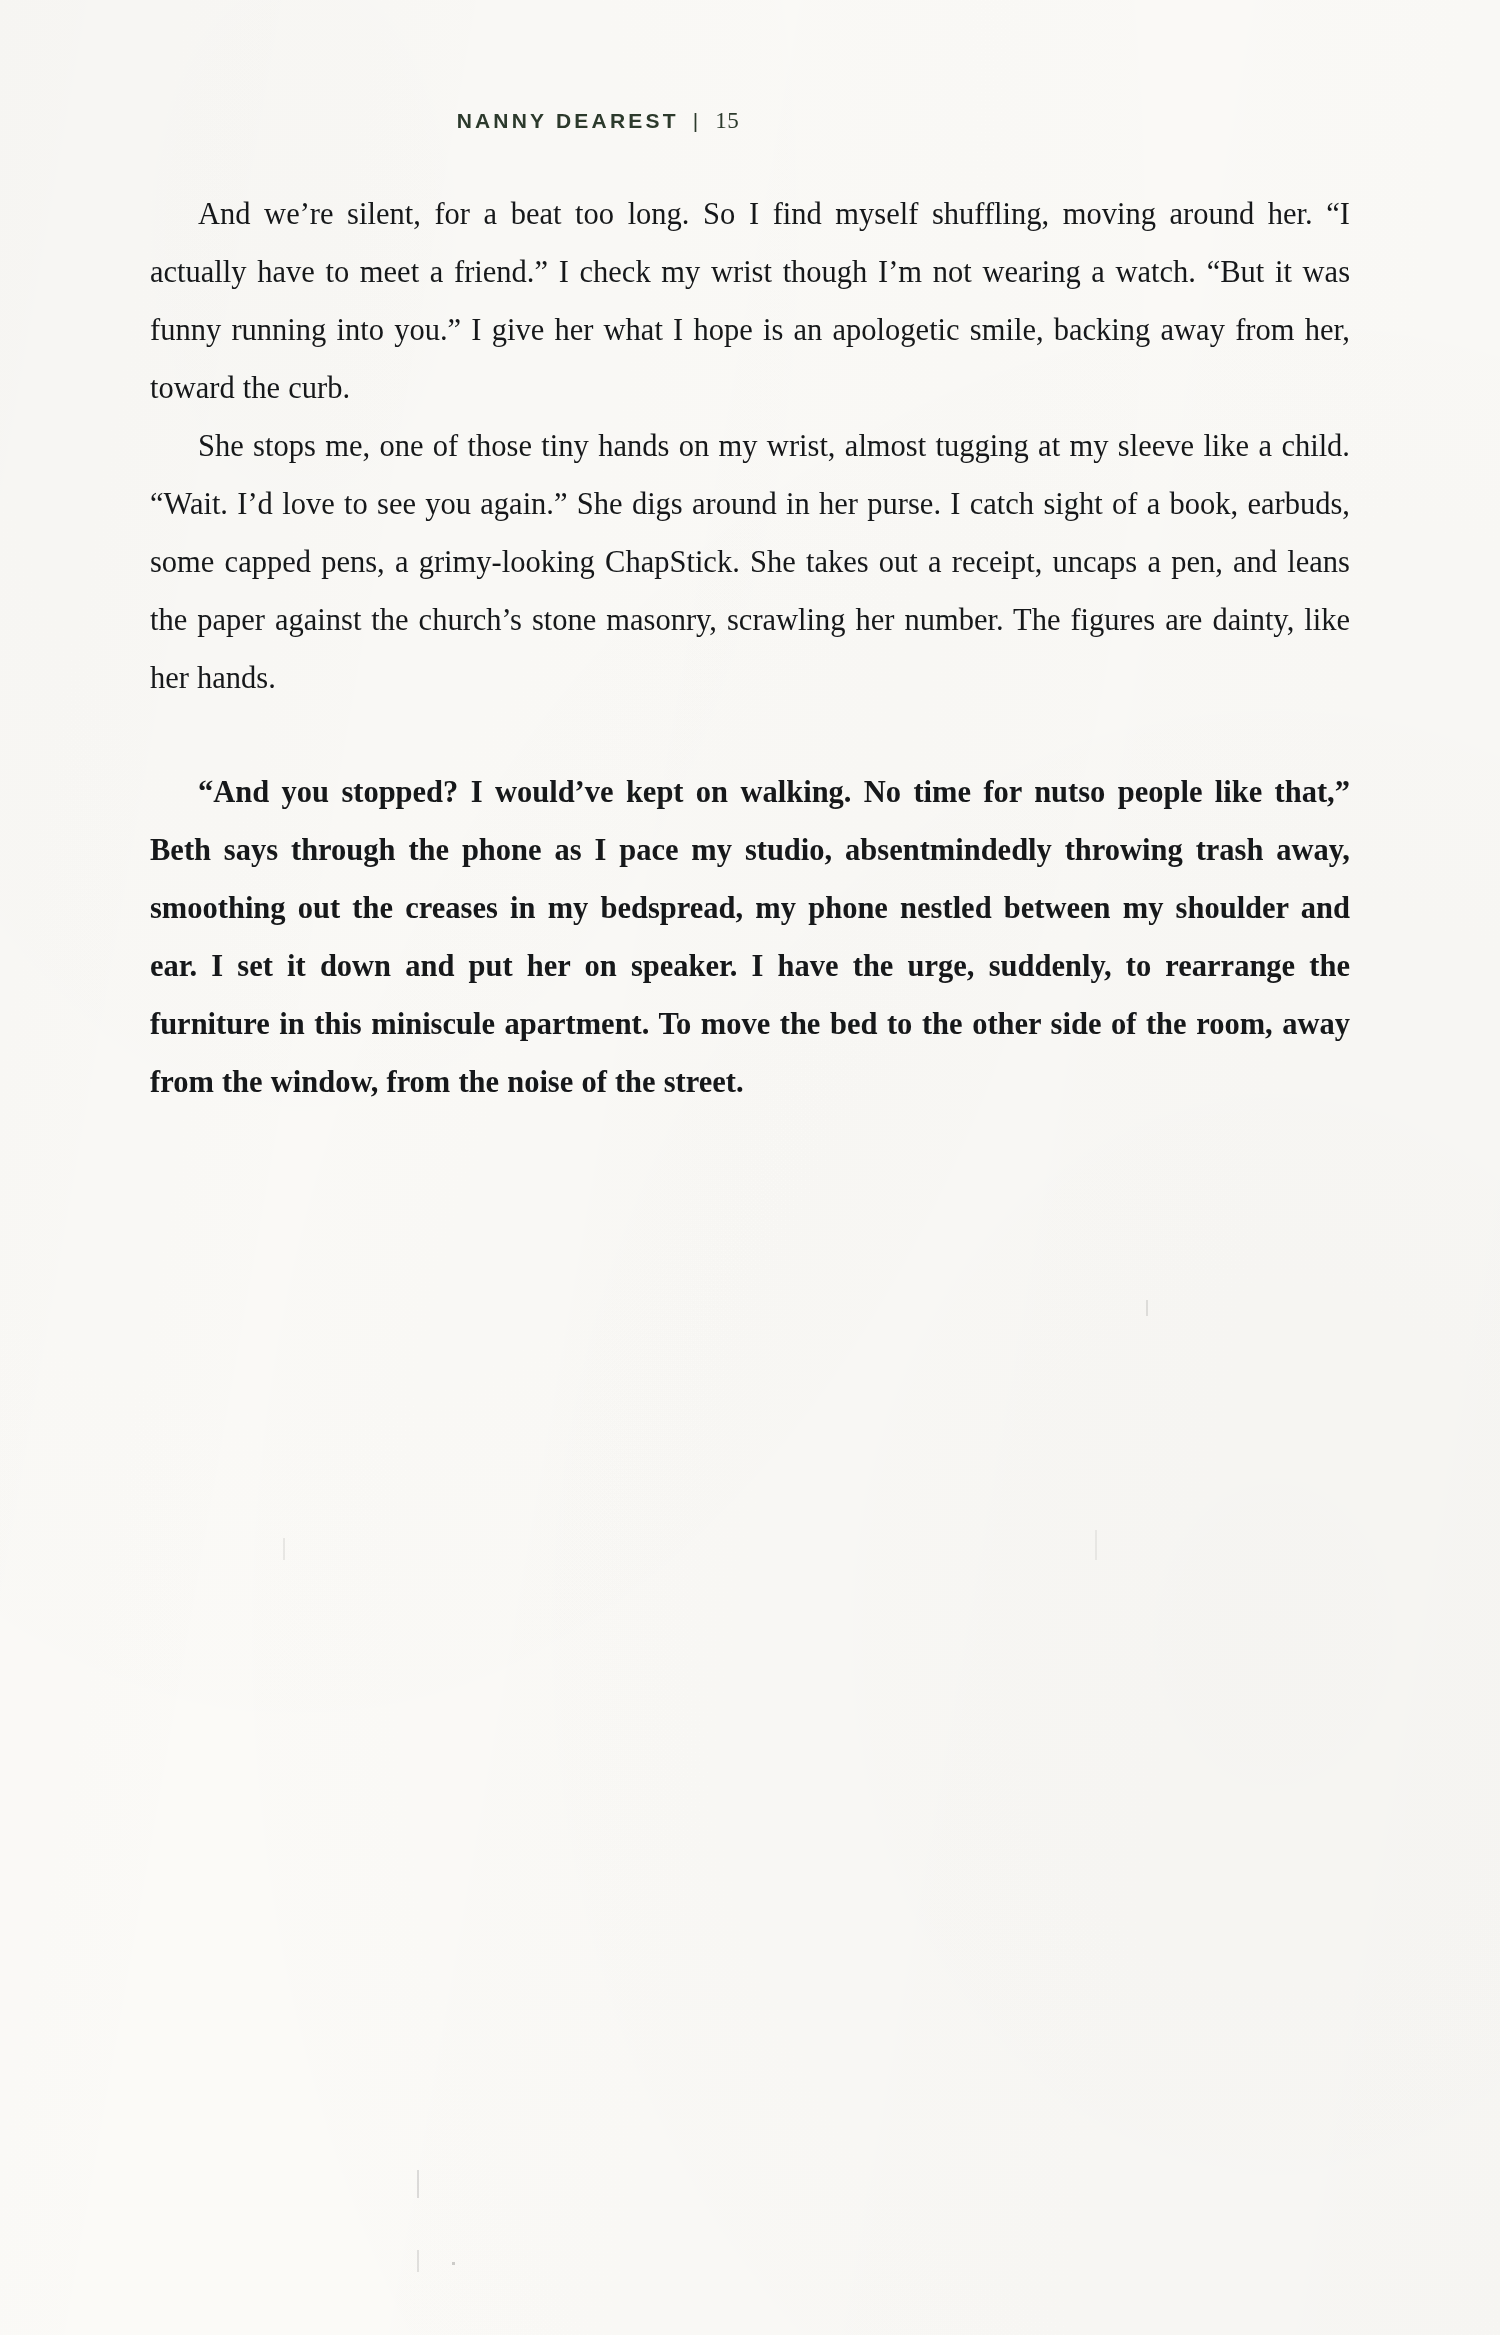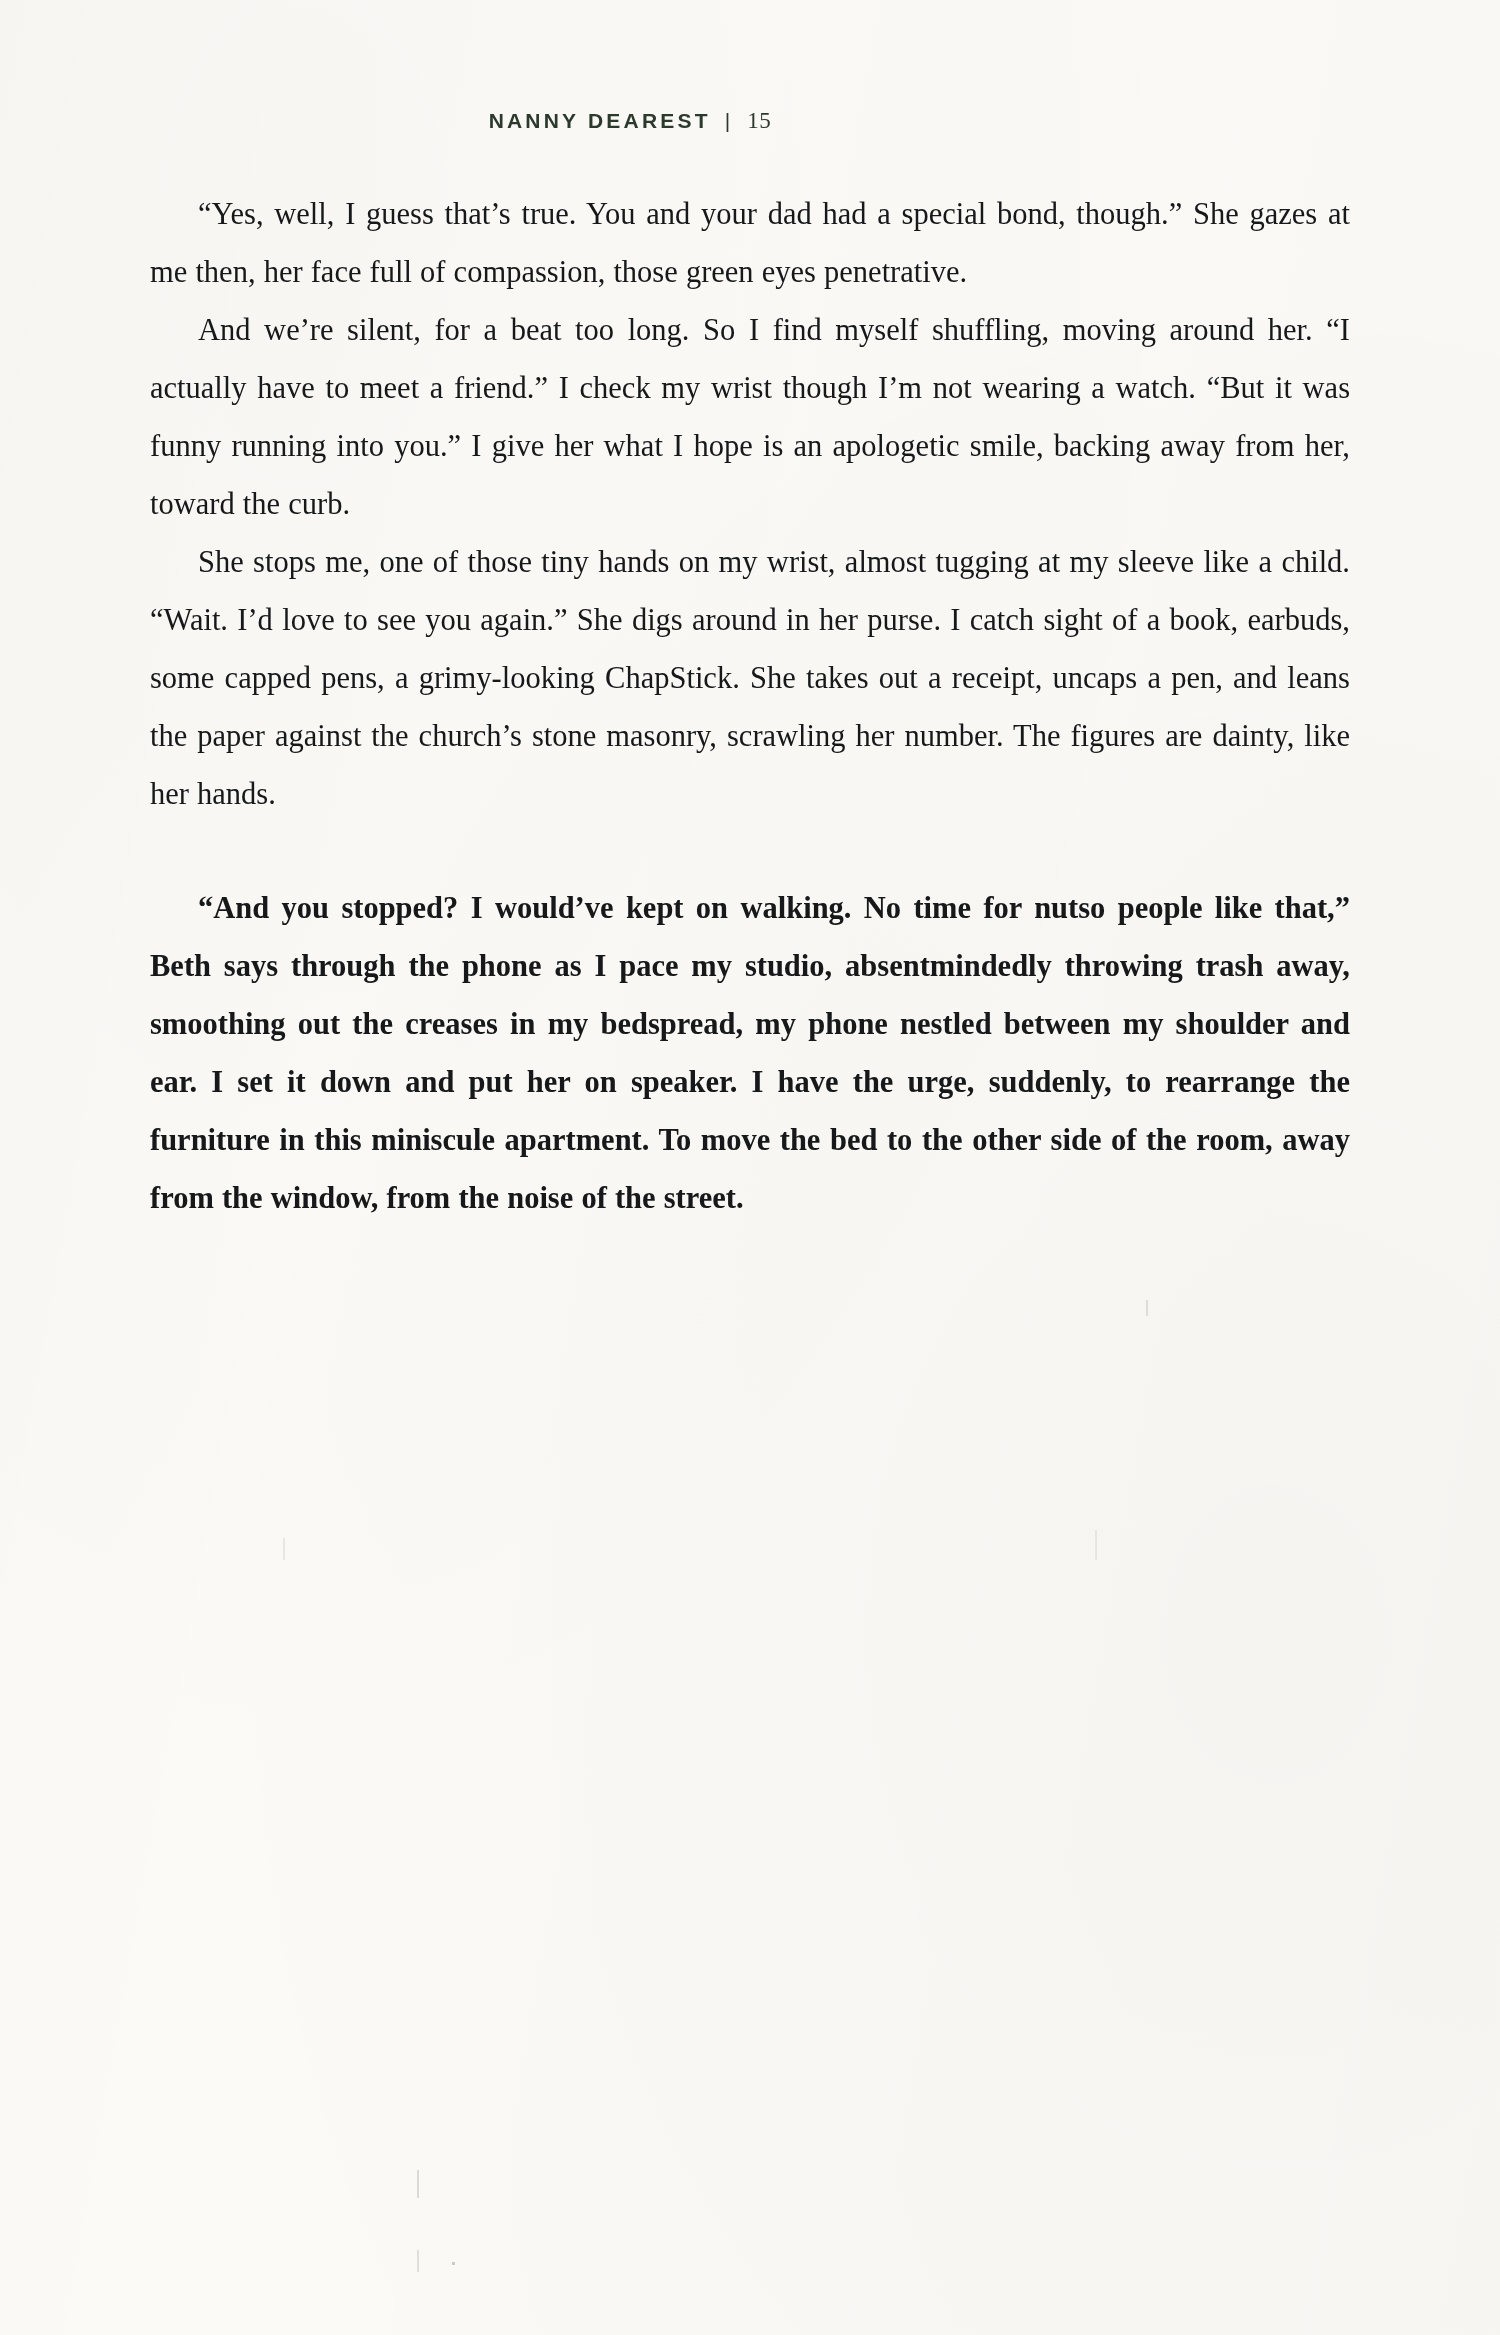--- a/index.html
+++ b/index.html
@@ -36,21 +36,20 @@
     top: 108px;
     left: 0;
     width: 1196px;
     text-align: center;
     font-family: "Liberation Sans", sans-serif;
     font-size: 21px;
     letter-spacing: 3.2px;
     font-weight: 700;
     color: #2c3a2c;
     white-space: nowrap;
-    margin-left: 32px;
   }
   .running-head .rule {
     display: inline-block;
     margin: 0 14px 0 14px;
     color: #2c3a2c;
     font-weight: 400;
   }
   .running-head .folio {
     font-family: "Liberation Serif", serif;
     font-weight: 400;
@@ -87,21 +86,20 @@
 </head>
 <body>
 
 <div class="page">
 
   <div class="running-head">
     <span>NANNY DEAREST</span><span class="rule">|</span><span class="folio">15</span>
   </div>
 
   <div class="body-text">
-    <p>“Yes, well, I guess that’s true. You and your dad had a special bond, though.” She gazes at me then, her face full of compassion, those green eyes penetrative.</p>
     <p>And we’re silent, for a beat too long. So I find myself shuffling, moving around her. “I actually have to meet a friend.” I check my wrist though I’m not wearing a watch. “But it was funny running into you.” I give her what I hope is an apologetic smile, backing away from her, toward the curb.</p>
     <p>She stops me, one of those tiny hands on my wrist, almost tugging at my sleeve like a child. “Wait. I’d love to see you again.” She digs around in her purse. I catch sight of a book, earbuds, some capped pens, a grimy-looking ChapStick. She takes out a receipt, uncaps a pen, and leans the paper against the church’s stone masonry, scrawling her number. The figures are dainty, like her hands.</p>
     <p class="gap-before">“And you stopped? I would’ve kept on walking. No time for nutso people like that,” Beth says through the phone as I pace my studio, absentmindedly throwing trash away, smoothing out the creases in my bedspread, my phone nestled between my shoulder and ear. I set it down and put her on speaker. I have the urge, suddenly, to rearrange the furniture in this miniscule apartment. To move the bed to the other side of the room, away from the window, from the noise of the street.</p>
   </div>
 
   <div class="artifact" style="left:1146px; top:1300px; width:2px; height:16px;"></div>
   <div class="artifact" style="left:283px; top:1538px; width:2px; height:22px; background:rgba(0,0,0,0.07);"></div>
   <div class="artifact" style="left:1095px; top:1530px; width:2px; height:30px; background:rgba(0,0,0,0.06);"></div>
   <div class="artifact" style="left:417px; top:2170px; width:2px; height:28px; background:rgba(0,0,0,0.12);"></div>
   <div class="artifact" style="left:417px; top:2250px; width:2px; height:22px; background:rgba(0,0,0,0.10);"></div>

